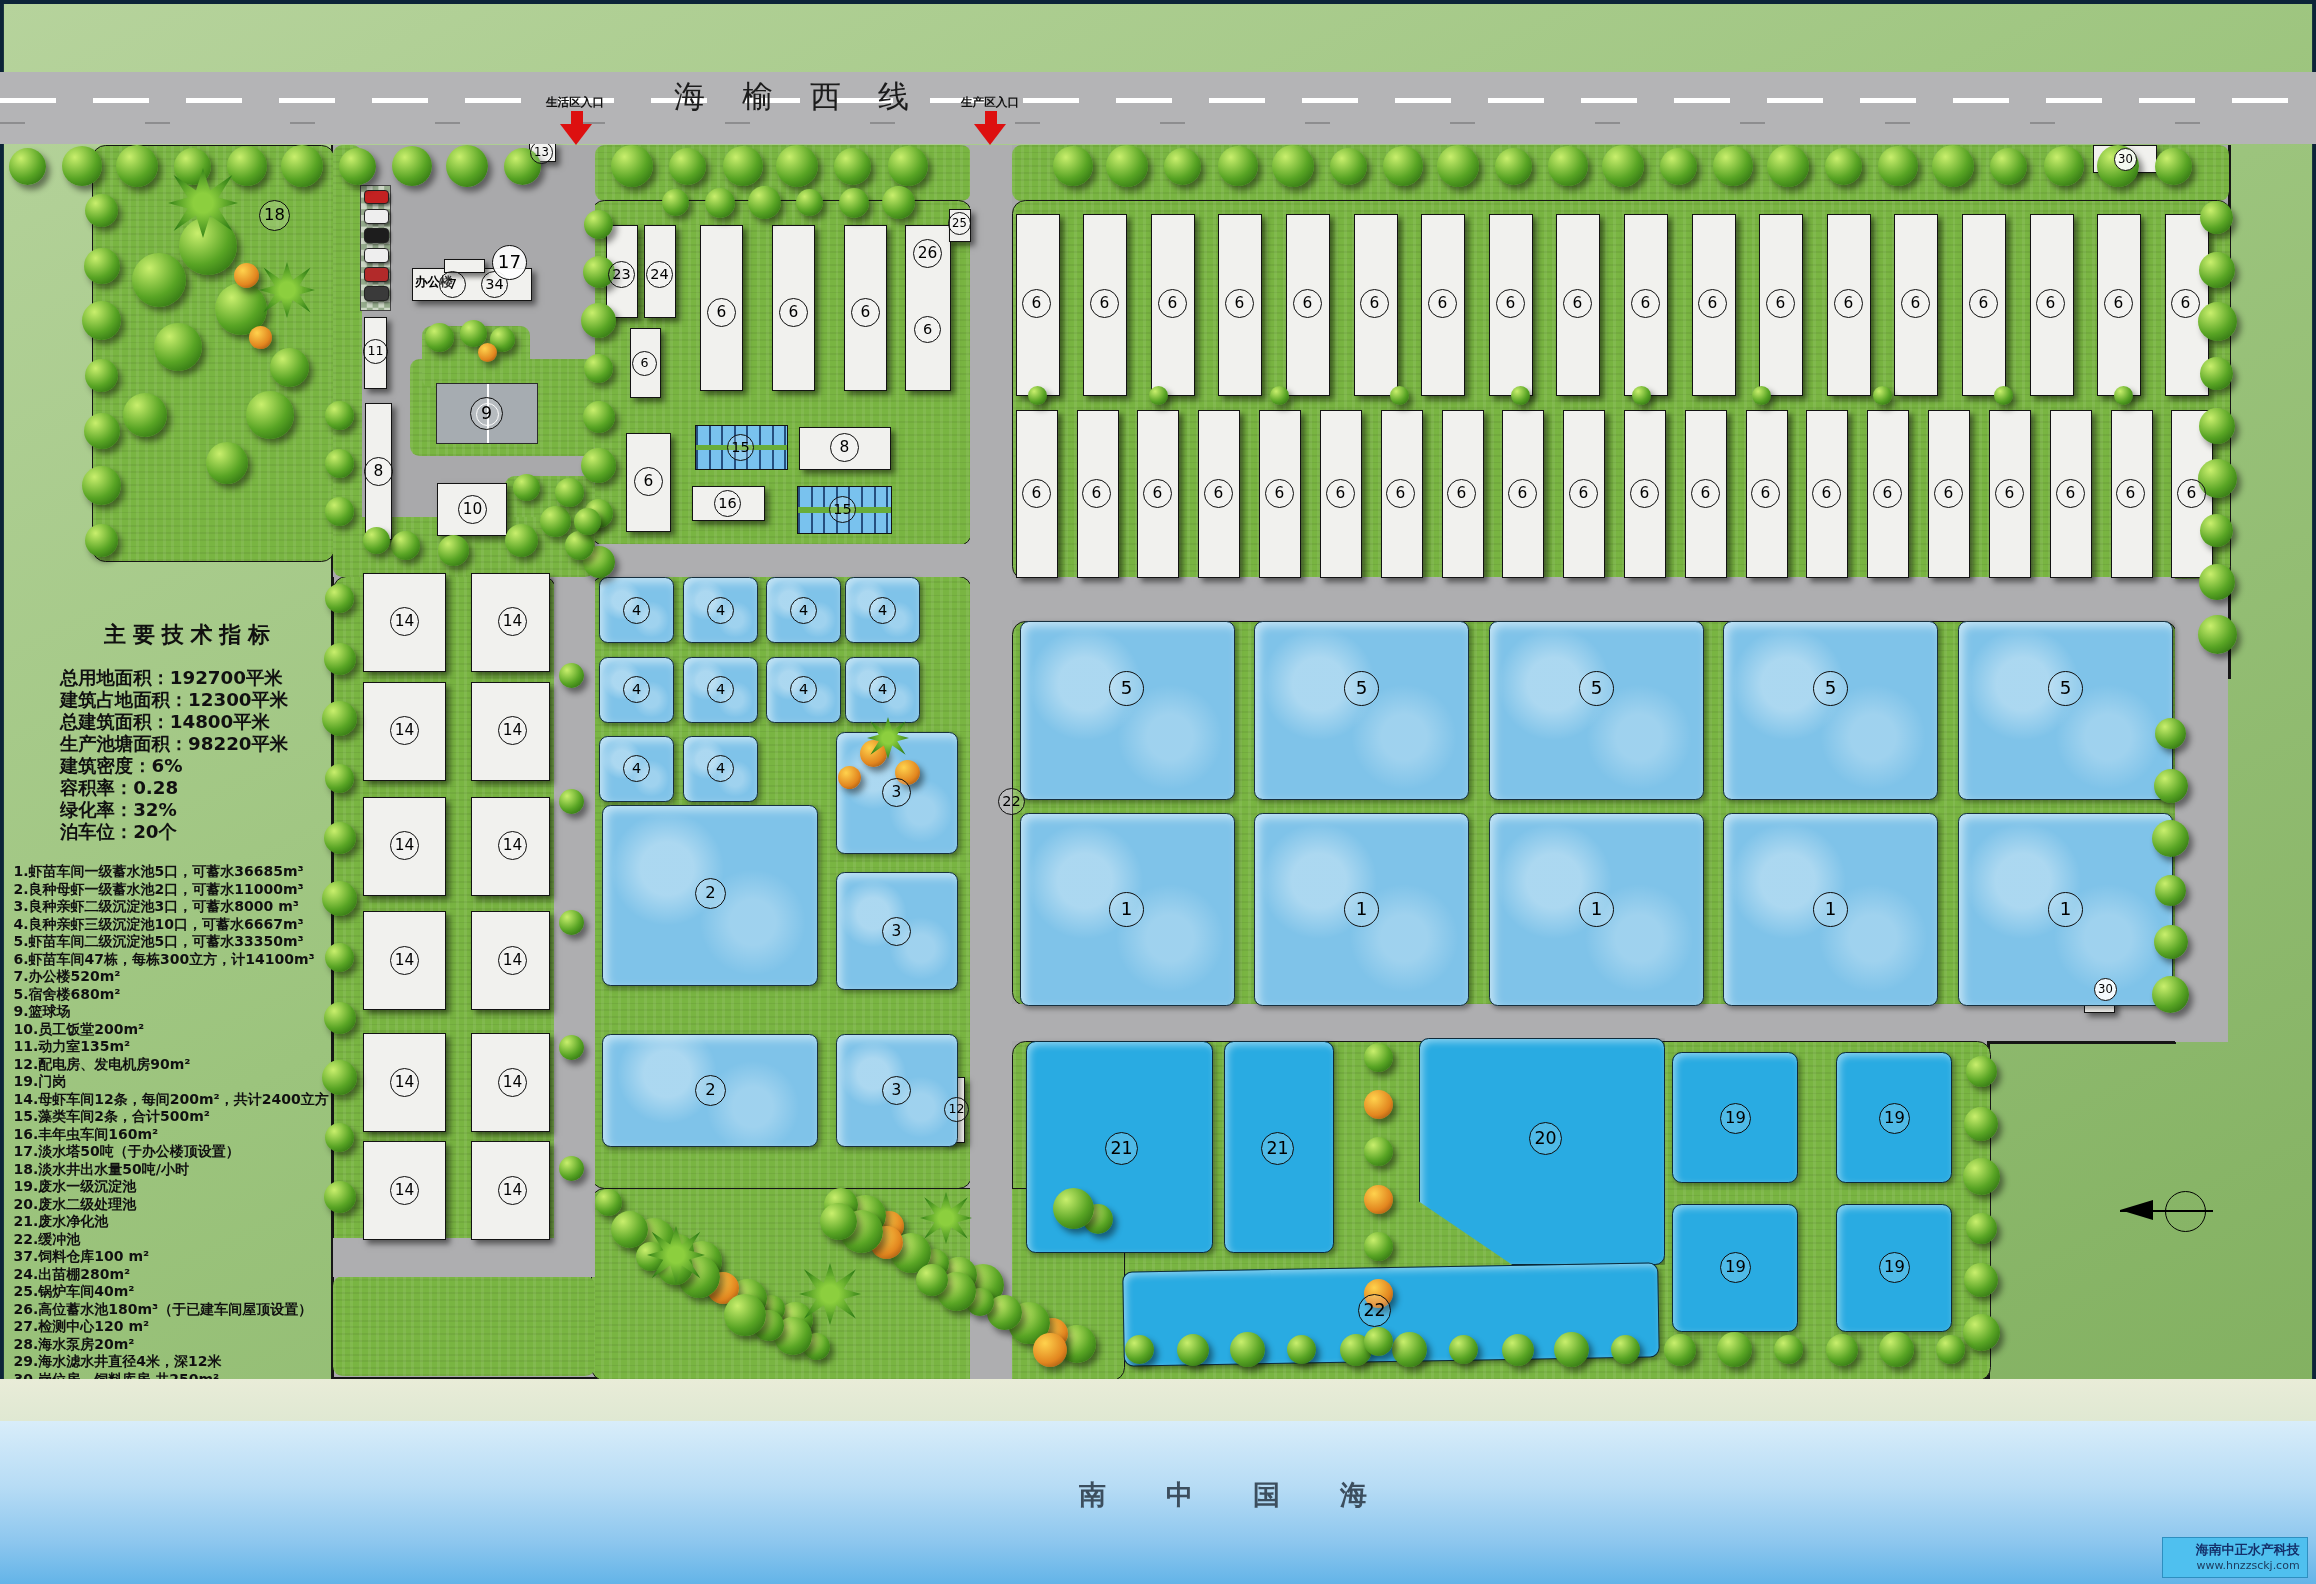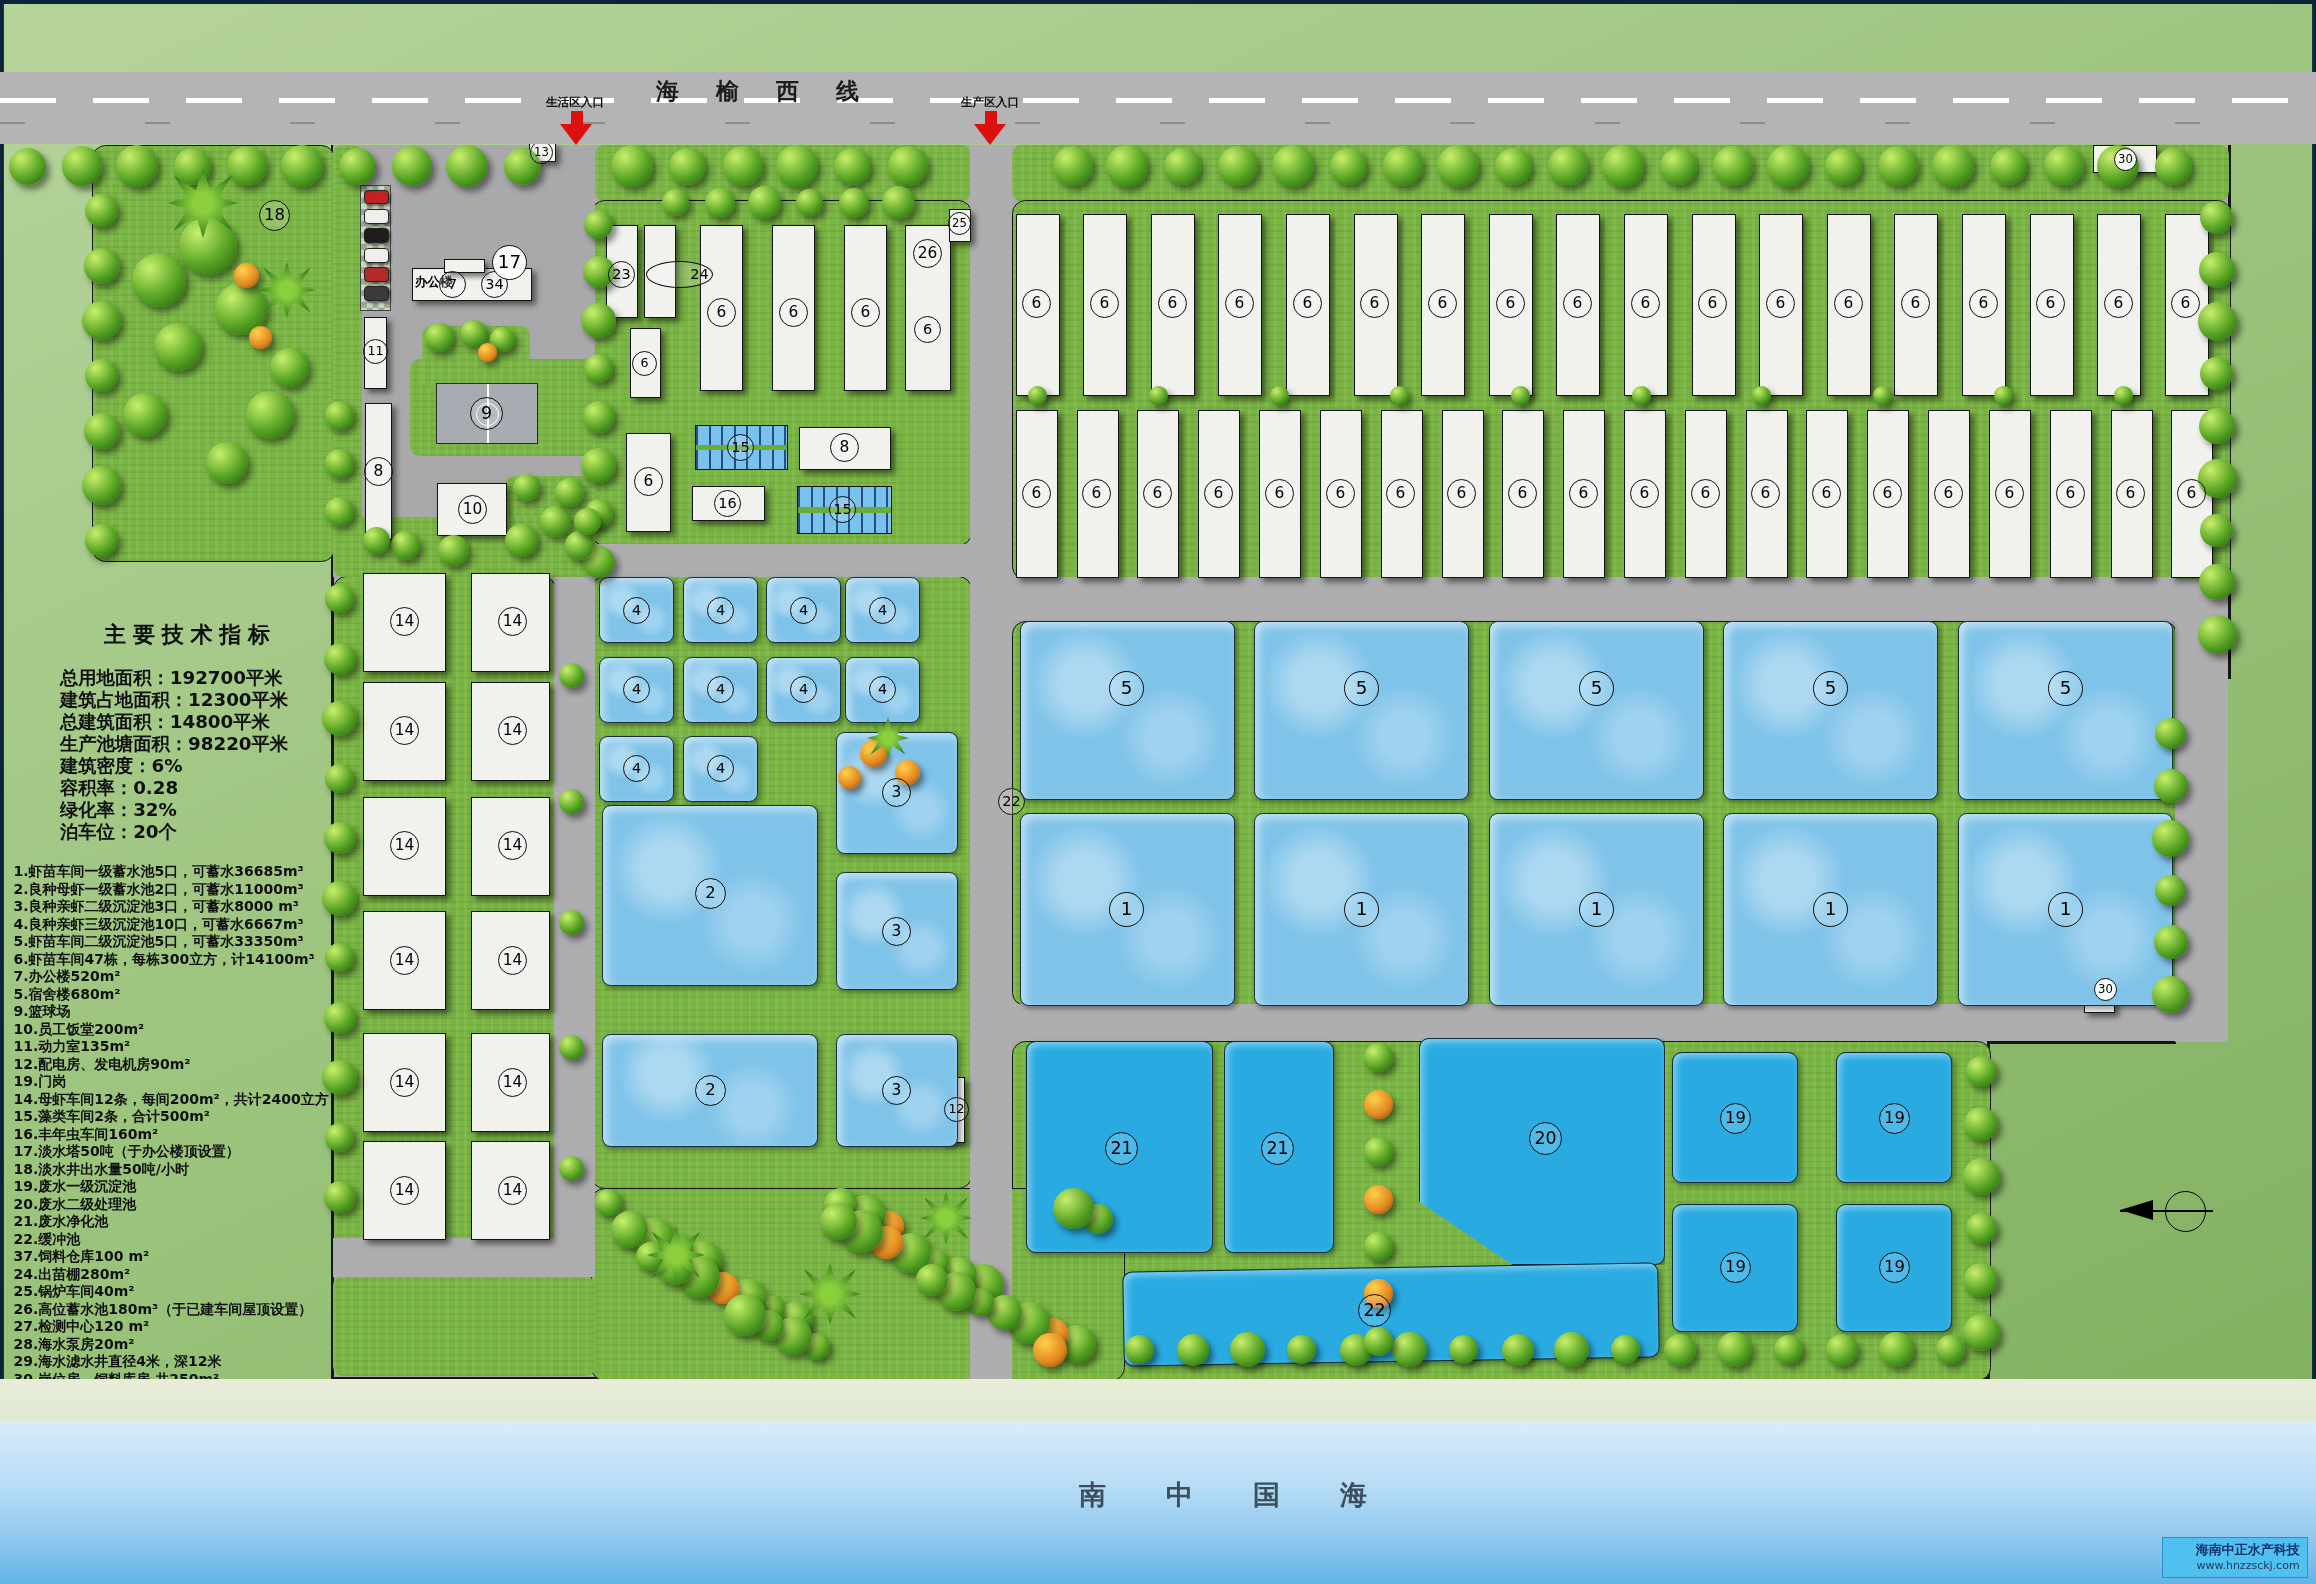--- a/index.html
+++ b/index.html
@@ -10,21 +10,21 @@
   .abs{position:absolute;}
   
   #title-band{position:absolute;left:0;top:0;width:2316px;height:70px;background:#57a41d;border-bottom:2.9px solid #1d1d1d;
               display:flex;align-items:center;justify-content:center;}
   #title-band span{color:#ee1111;font-size:44px;font-weight:bold;letter-spacing:2.9px;}
   #highway{position:absolute;left:0;top:72px;width:2316px;height:72px;background:#b4b4b6;}
   .dashline{position:absolute;left:0;top:26px;width:2316px;height:4.8px;
             background:repeating-linear-gradient(90deg,#ffffff 0 56px,rgba(255,255,255,0) 56px 93px);}
   .tickline{position:absolute;left:0;top:50px;width:2316px;height:1.9px;
             background:repeating-linear-gradient(90deg,#8d8d8f 0 25px,rgba(0,0,0,0) 25px 145px);}
-  #road-name{position:absolute;left:656px;top:3.9px;font-size:23px;font-weight:bold;color:#1c1c1c;letter-spacing:37px;}
+  #road-name{position:absolute;left:674px;top:3.9px;font-size:31px;font-weight:normal;color:#1c1c1c;letter-spacing:37px;}
   .ent-label{position:absolute;font-size:11.6px;font-weight:bold;color:#111;white-space:nowrap;}
   .arrow-stem{position:absolute;width:11.6px;height:14.5px;background:#dd1010;}
   .arrow-head{position:absolute;width:0;height:0;border-left:16.4px solid rgba(0,0,0,0);border-right:16.4px solid rgba(0,0,0,0);border-top:21px solid #dd1010;}
   
   .base{position:absolute;background:#a9a9ab;}
   .road{position:absolute;background:#aeaeb0;}
   .parcel{position:absolute;background-color:#79b542;border:1.9px solid #151515;border-radius:13.5px;
           background-image:repeating-linear-gradient(90deg,rgba(255,255,255,.07) 0 2.9px,rgba(0,0,0,0) 2.9px 8.7px),
                            repeating-linear-gradient(0deg,rgba(0,0,0,.06) 0 1.9px,rgba(0,0,0,0) 1.9px 6.8px);}
   .lawn{border:none;border-radius:9.7px;}
@@ -438,21 +438,21 @@
       <div class="circ" style="left: 259px; top: 200px; width: 29px; height: 29px; font-size: 16.4px;">18</div>
       <div class="circ" style="left: 530px; top: 141px; width: 21px; height: 21px; font-size: 11.6px;">13</div>
       <div class="circ" style="left: 439px; top: 271px; width: 25px; height: 25px; font-size: 14.5px;">7</div>
       <div class="circ" style="left: 481px; top: 271px; width: 25px; height: 25px; font-size: 14.5px;">34</div>
       <div class="circ cw" style="left: 492px; top: 245px; width: 33px; height: 33px; font-size: 18.3px;">17</div>
       <div class="circ" style="left: 363px; top: 339px; width: 23px; height: 23px; font-size: 12.6px;">11</div>
       <div class="circ" style="left: 364px; top: 457px; width: 27px; height: 27px; font-size: 15.4px;">8</div>
       <div class="circ" style="left: 470px; top: 397px; width: 31px; height: 31px; font-size: 17.4px;">9</div>
       <div class="circ" style="left: 458px; top: 495px; width: 27px; height: 27px; font-size: 15.4px;">10</div>
       <div class="circ" style="left: 608px; top: 261px; width: 25px; height: 25px; font-size: 14.5px;">23</div>
-      <div class="circ" style="left: 646px; top: 261px; width: 25px; height: 25px; font-size: 14.5px; padding-left: 40px;">24</div>
+      <div class="circ" style="left: 646px; top: 261px; width: 25px; height: 25px; font-size: 14.5px;">24</div>
       <div class="circ" style="left: 707px; top: 298px; width: 27px; height: 27px; font-size: 15.4px;">6</div>
       <div class="circ" style="left: 779px; top: 298px; width: 27px; height: 27px; font-size: 15.4px;">6</div>
       <div class="circ" style="left: 851px; top: 298px; width: 27px; height: 27px; font-size: 15.4px;">6</div>
       <div class="circ" style="left: 913px; top: 239px; width: 27px; height: 27px; font-size: 15.4px;">26</div>
       <div class="circ" style="left: 914px; top: 316px; width: 25px; height: 25px; font-size: 14.5px;">6</div>
       <div class="circ" style="left: 948px; top: 212px; width: 21px; height: 21px; font-size: 11.6px;">25</div>
       <div class="circ" style="left: 632px; top: 351px; width: 23px; height: 23px; font-size: 12.6px;">6</div>
       <div class="circ" style="left: 634px; top: 467px; width: 27px; height: 27px; font-size: 15.4px;">6</div>
       <div class="circ" style="left: 727px; top: 434px; width: 25px; height: 25px; font-size: 14.5px;">15</div>
       <div class="circ" style="left: 830px; top: 433px; width: 27px; height: 27px; font-size: 15.4px;">8</div>

